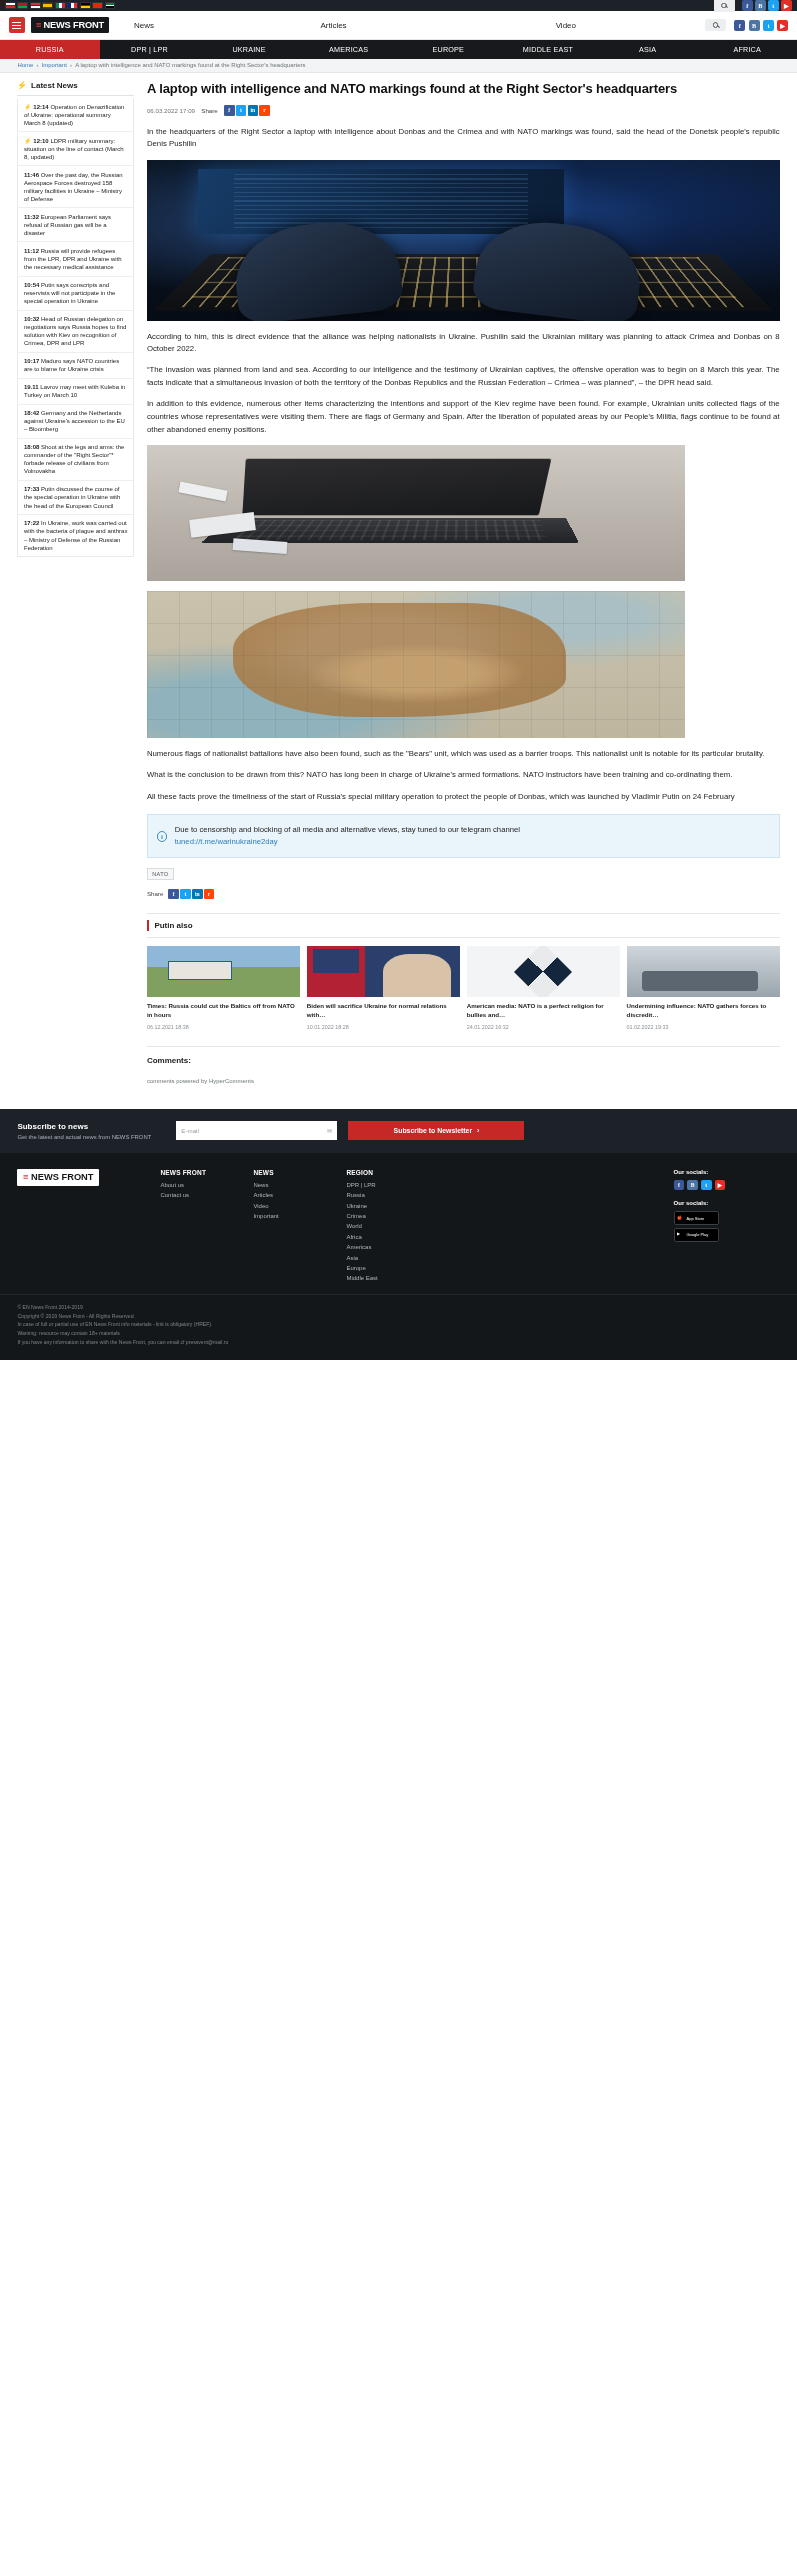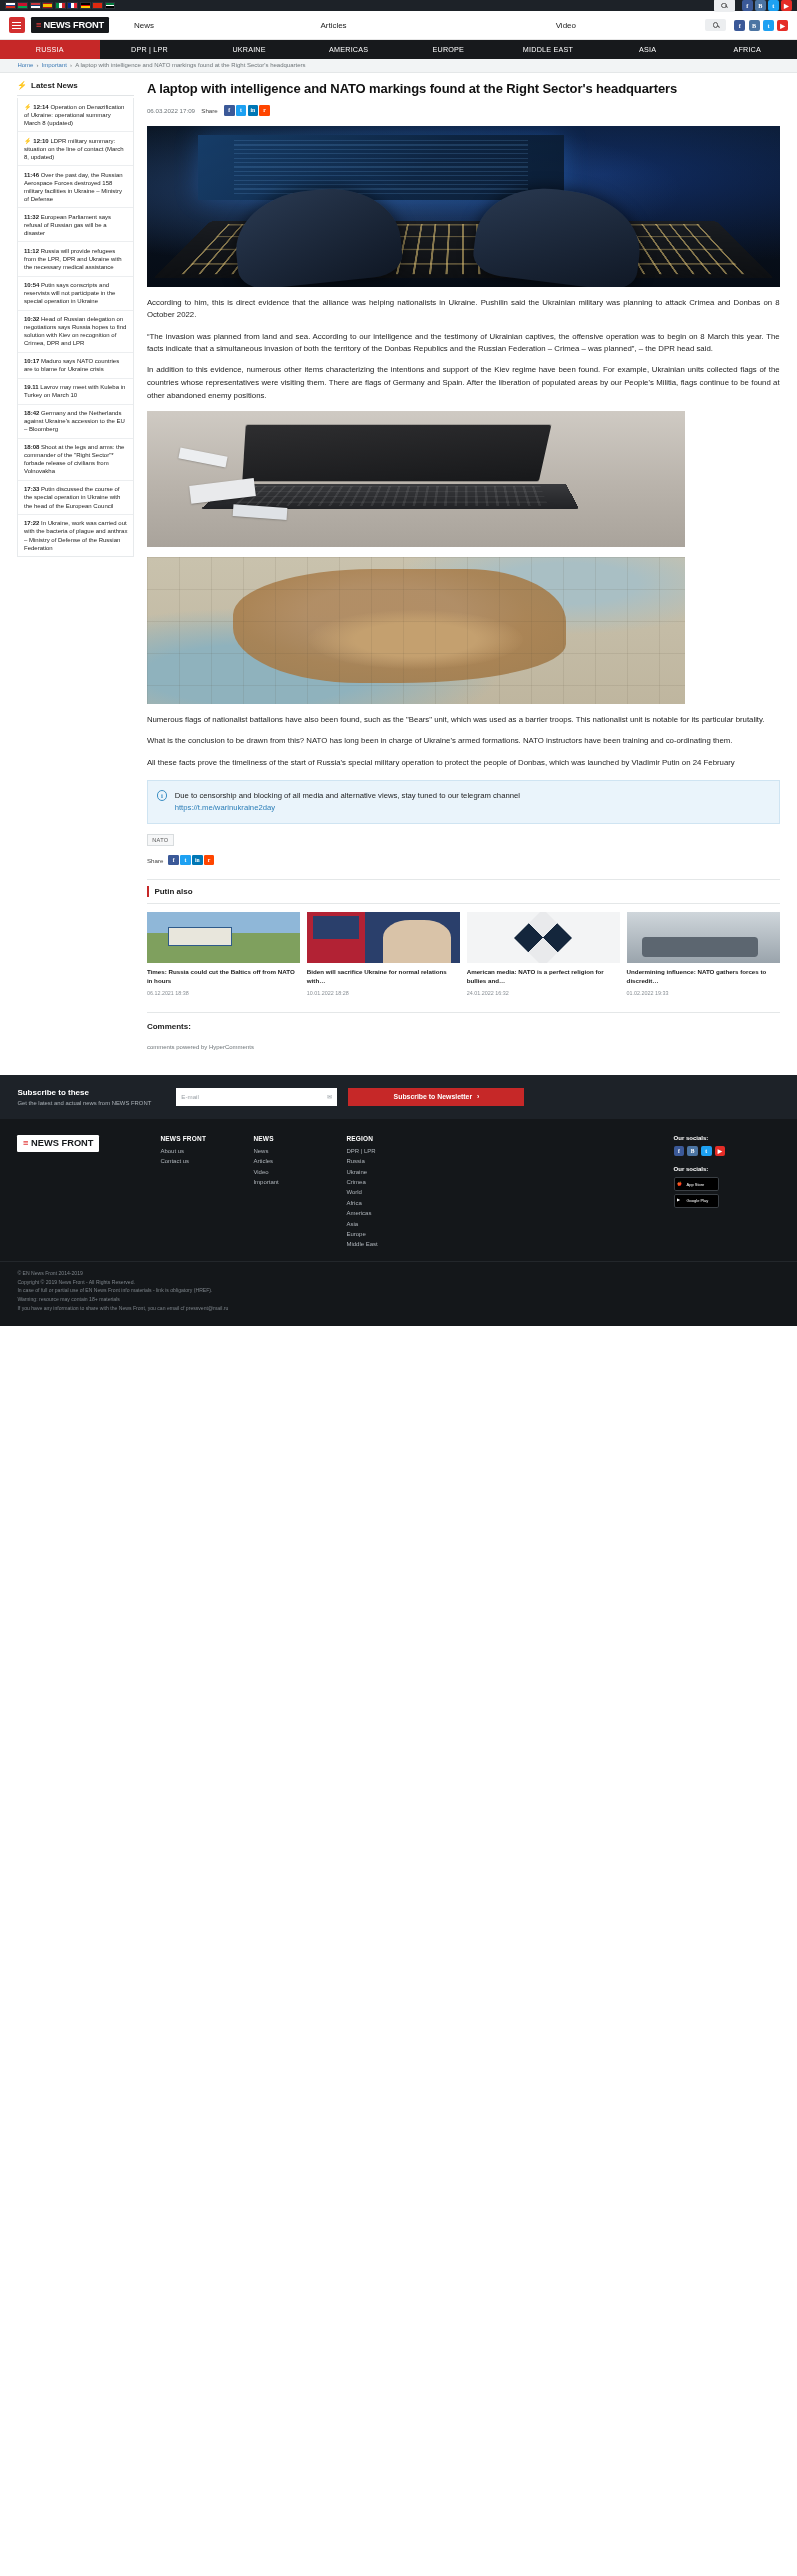--- a/index.html
+++ b/index.html
@@ -273,20 +273,21 @@
                 repeating-linear-gradient(180deg, rgba(80,70,50,.10) 0 0.6px, rgba(0,0,0,0) 0.6px 32px);
   }
 
   
   .notice {
     background: #eaf4fb;
     border: 0.6px solid #cfe4f2;
     padding: 8.7px 10px 8.7px 8.7px;
     display: flex; gap: 7.5px;
     margin: 11.2px 0 8.7px 0;
+    align-items: center;
   }
   .notice .info {
     width: 10.6px; height: 10.6px; border-radius: 50%;
     border: 1px solid #3b8fc4; color: #3b8fc4;
     font-size: 6.9px; font-weight: bold;
     display: flex; align-items: center; justify-content: center;
     flex: 0 0 10.6px;
     font-family: "Liberation Serif", serif;
   }
   .notice p { font-size: 7.7px; line-height: 1.6; color: #1d1d1d; }
@@ -490,20 +491,21 @@
       <span>06.03.2022 17:09</span>
       <span class="share-lbl">Share</span>
       <span class="share-row">
         <span class="soc" style="background:#3b5998">f</span>
         <span class="soc" style="background:#1da1f2">t</span>
         <span class="soc" style="background:#0077b5">in</span>
         <span class="soc" style="background:#ff4500">r</span>
       </span>
     </div>
 
+    <p class="body">In the headquarters of the Right Sector a laptop with intelligence about Donbas and the Crimea and with NATO markings was found, said the head of the Donetsk people's republic Denis Pushilin</p>
 
     <div class="figure">
       <div class="photo-keyboard">
         <div class="pk-screen"></div>
         <div class="pk-kb"></div>
         <div class="pk-hand l"></div>
         <div class="pk-hand r"></div>
       </div>
     </div>
 
@@ -531,21 +533,21 @@
     </div>
 
     <p class="body">Numerous flags of nationalist battalions have also been found, such as the "Bears" unit, which was used as a barrier troops. This nationalist unit is notable for its particular brutality.</p>
     <p class="body">What is the conclusion to be drawn from this? NATO has long been in charge of Ukraine's armed formations. NATO instructors have been training and co-ordinating them.</p>
     <p class="body">All these facts prove the timeliness of the start of Russia's special military operation to protect the people of Donbas, which was launched by Vladimir Putin on 24 February</p>
 
     <div class="notice">
       <span class="info">i</span>
       <p>
         <span>Due to censorship and blocking of all media and alternative views, stay tuned to our telegram channel</span><br>
-        <a>https://t.me/warinukraine2day</a>
+        <a>tuned://t.me/warinukraine2day</a>
       </p>
     </div>
 
     <div class="tagrow">
       <span class="tag">NATO</span>
     </div>
 
     <div class="share-bottom">
       <span>Share</span>
       <span class="share-row">
@@ -580,21 +582,21 @@
       </div>
     </div>
 
     <div class="comments-h">Comments:</div>
     <div class="comments-sub">comments powered by HyperComments</div>
   </div>
 </div>
 
 <div class="subscribe">
   <div class="sub-left">
-    <h4>Subscribe to these</h4>
+    <h4>Subscribe to news</h4>
     <p>Get the latest and actual news from NEWS FRONT</p>
   </div>
   <div class="sub-form">
     <div class="sub-input">
       <span>E-mail</span>
       <span style="color:#9aa0a6">✉</span>
     </div>
     <div class="sub-btn">
       <span>Subscribe to Newsletter</span>
       <span>›</span>

